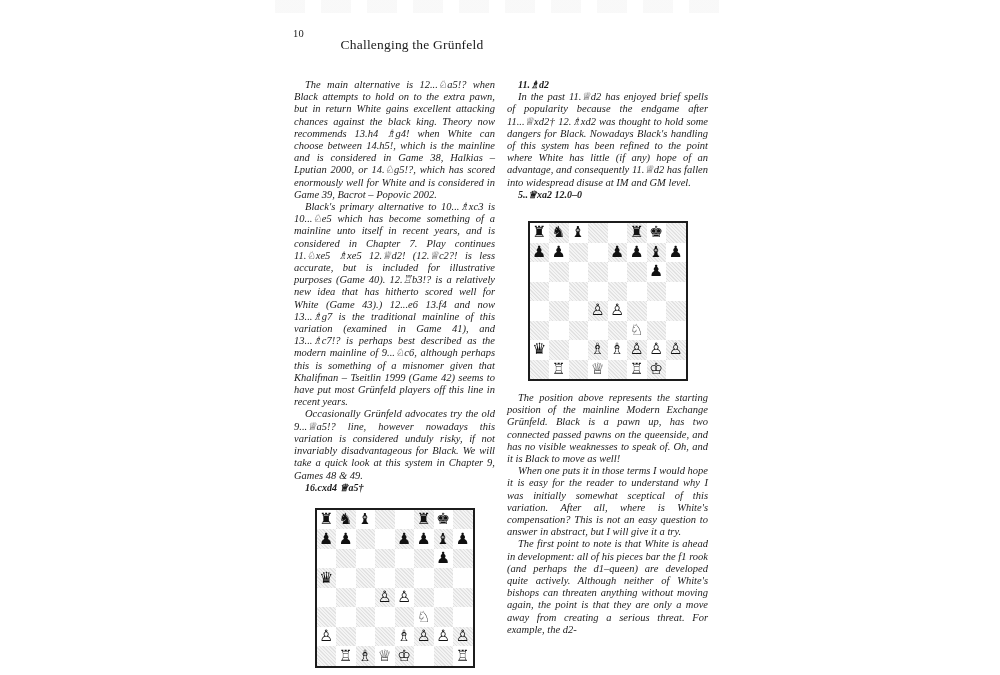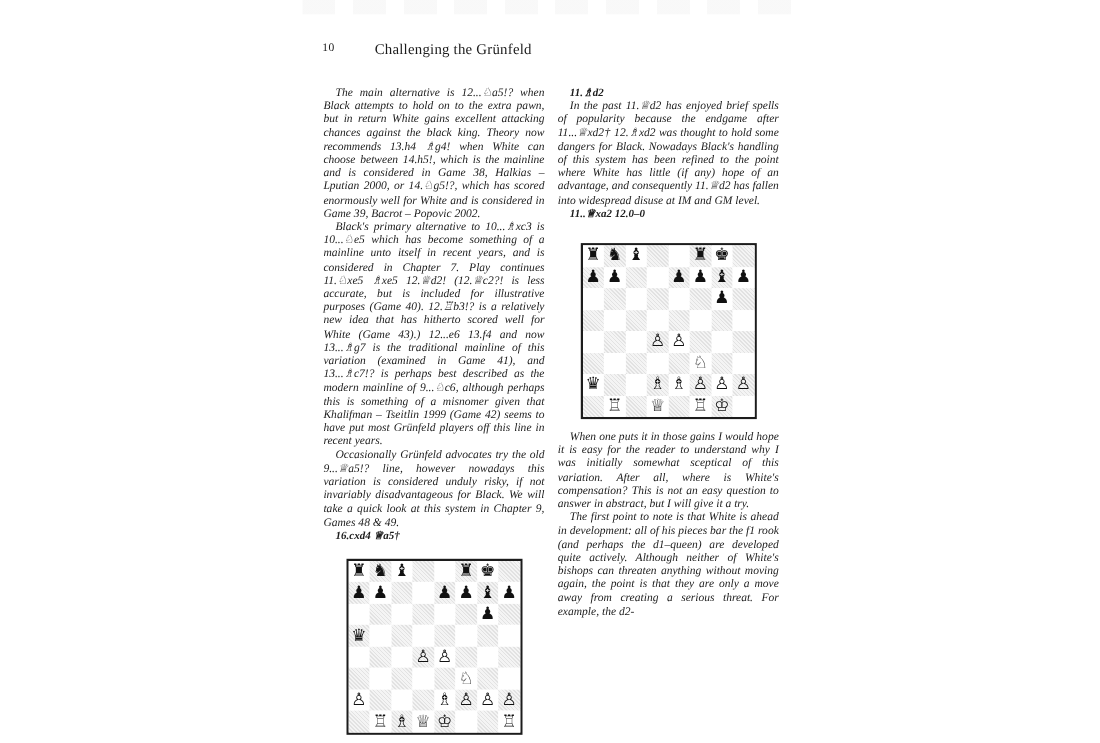--- a/index.html
+++ b/index.html
@@ -7,21 +7,21 @@
     width:1000px;height:675px;background:#ffffff;position:relative;
     font-family:"Liberation Serif","DejaVu Serif",serif;color:#1b1b1b;
     -webkit-font-smoothing:antialiased;
   }
   .artifact-strip{
     position:absolute;left:275px;top:0;width:455px;height:13px;
     background:repeating-linear-gradient(90deg,#f7f7f7 0 30px,#ffffff 30px 46px);
     opacity:.8;
   }
   .page-num{
-    position:absolute;left:293px;top:38px;font-size:10.5px;letter-spacing:.3px;text-align:right;
+    position:absolute;left:293px;top:28px;font-size:10.5px;letter-spacing:.3px;text-align:right;
   }
   .page-title{
     position:absolute;left:0;top:37px;width:824px;text-align:center;
     font-size:13.5px;letter-spacing:.2px;
   }
   .col{position:absolute;top:79px;width:201px;font-size:10.5px;line-height:12.2px;}
   .col-left{left:294px;}
   .col-right{left:507px;}
   .col p{margin:0;text-align:justify;text-indent:11px;font-style:italic;}
   .moveline{margin:0;font-weight:bold;text-indent:0;text-align:left;font-size:10px;line-height:12.2px;}
@@ -172,21 +172,21 @@
         <div class="sq sq-l">
           <span class="pc">♖</span>
         </div>
       </div>
   </div>
 </div>
 
 <div class="col col-right">
   <p class="moveline">11.♗d2</p>
   <p>In the past 11.♕d2 has enjoyed brief spells of popularity because the endgame after 11...♕xd2† 12.♗xd2 was thought to hold some dangers for Black. Nowadays Black's handling of this system has been refined to the point where White has little (if any) hope of an advantage, and consequently 11.♕d2 has fallen into widespread disuse at IM and GM level.</p>
-  <p class="moveline">11..♕xa2 12.0–0</p>
+  <p class="moveline">5..♕xa2 12.0–0</p>
   <div class="diagram-wrap dw-right">
     <div class="board">
         <div class="sq sq-l">
           <span class="pc">♜</span>
         </div>
         <div class="sq sq-d">
           <span class="pc">♞</span>
         </div>
         <div class="sq sq-l">
           <span class="pc">♝</span>
@@ -291,15 +291,16 @@
         <div class="sq sq-d"></div>
         <div class="sq sq-l">
           <span class="pc">♖</span>
         </div>
         <div class="sq sq-d">
           <span class="pc">♔</span>
         </div>
         <div class="sq sq-l"></div>
       </div>
   </div>
-  <p>When one puts it in those gains I would hope it is easy for the reader to understand why I was initially somewhat sceptical of this variation. After all, where is White's compensation? This is not an easy question to answer in abstract, but I will give it a try.</p>
+  <p>The position above represents the starting position of the mainline Modern Exchange Grünfeld. Black is a pawn up, has two connected passed pawns on the queenside, and has no visible weaknesses to speak of. Oh, and it is Black to move as well!</p>
+  <p>When one puts it in those terms I would hope it is easy for the reader to understand why I was initially somewhat sceptical of this variation. After all, where is White's compensation? This is not an easy question to answer in abstract, but I will give it a try.</p>
   <p>The first point to note is that White is ahead in development: all of his pieces bar the f1 rook (and perhaps the d1–queen) are developed quite actively. Although neither of White's bishops can threaten anything without moving again, the point is that they are only a move away from creating a serious threat. For example, the d2-</p>
 </div>
 
 </body></html>

